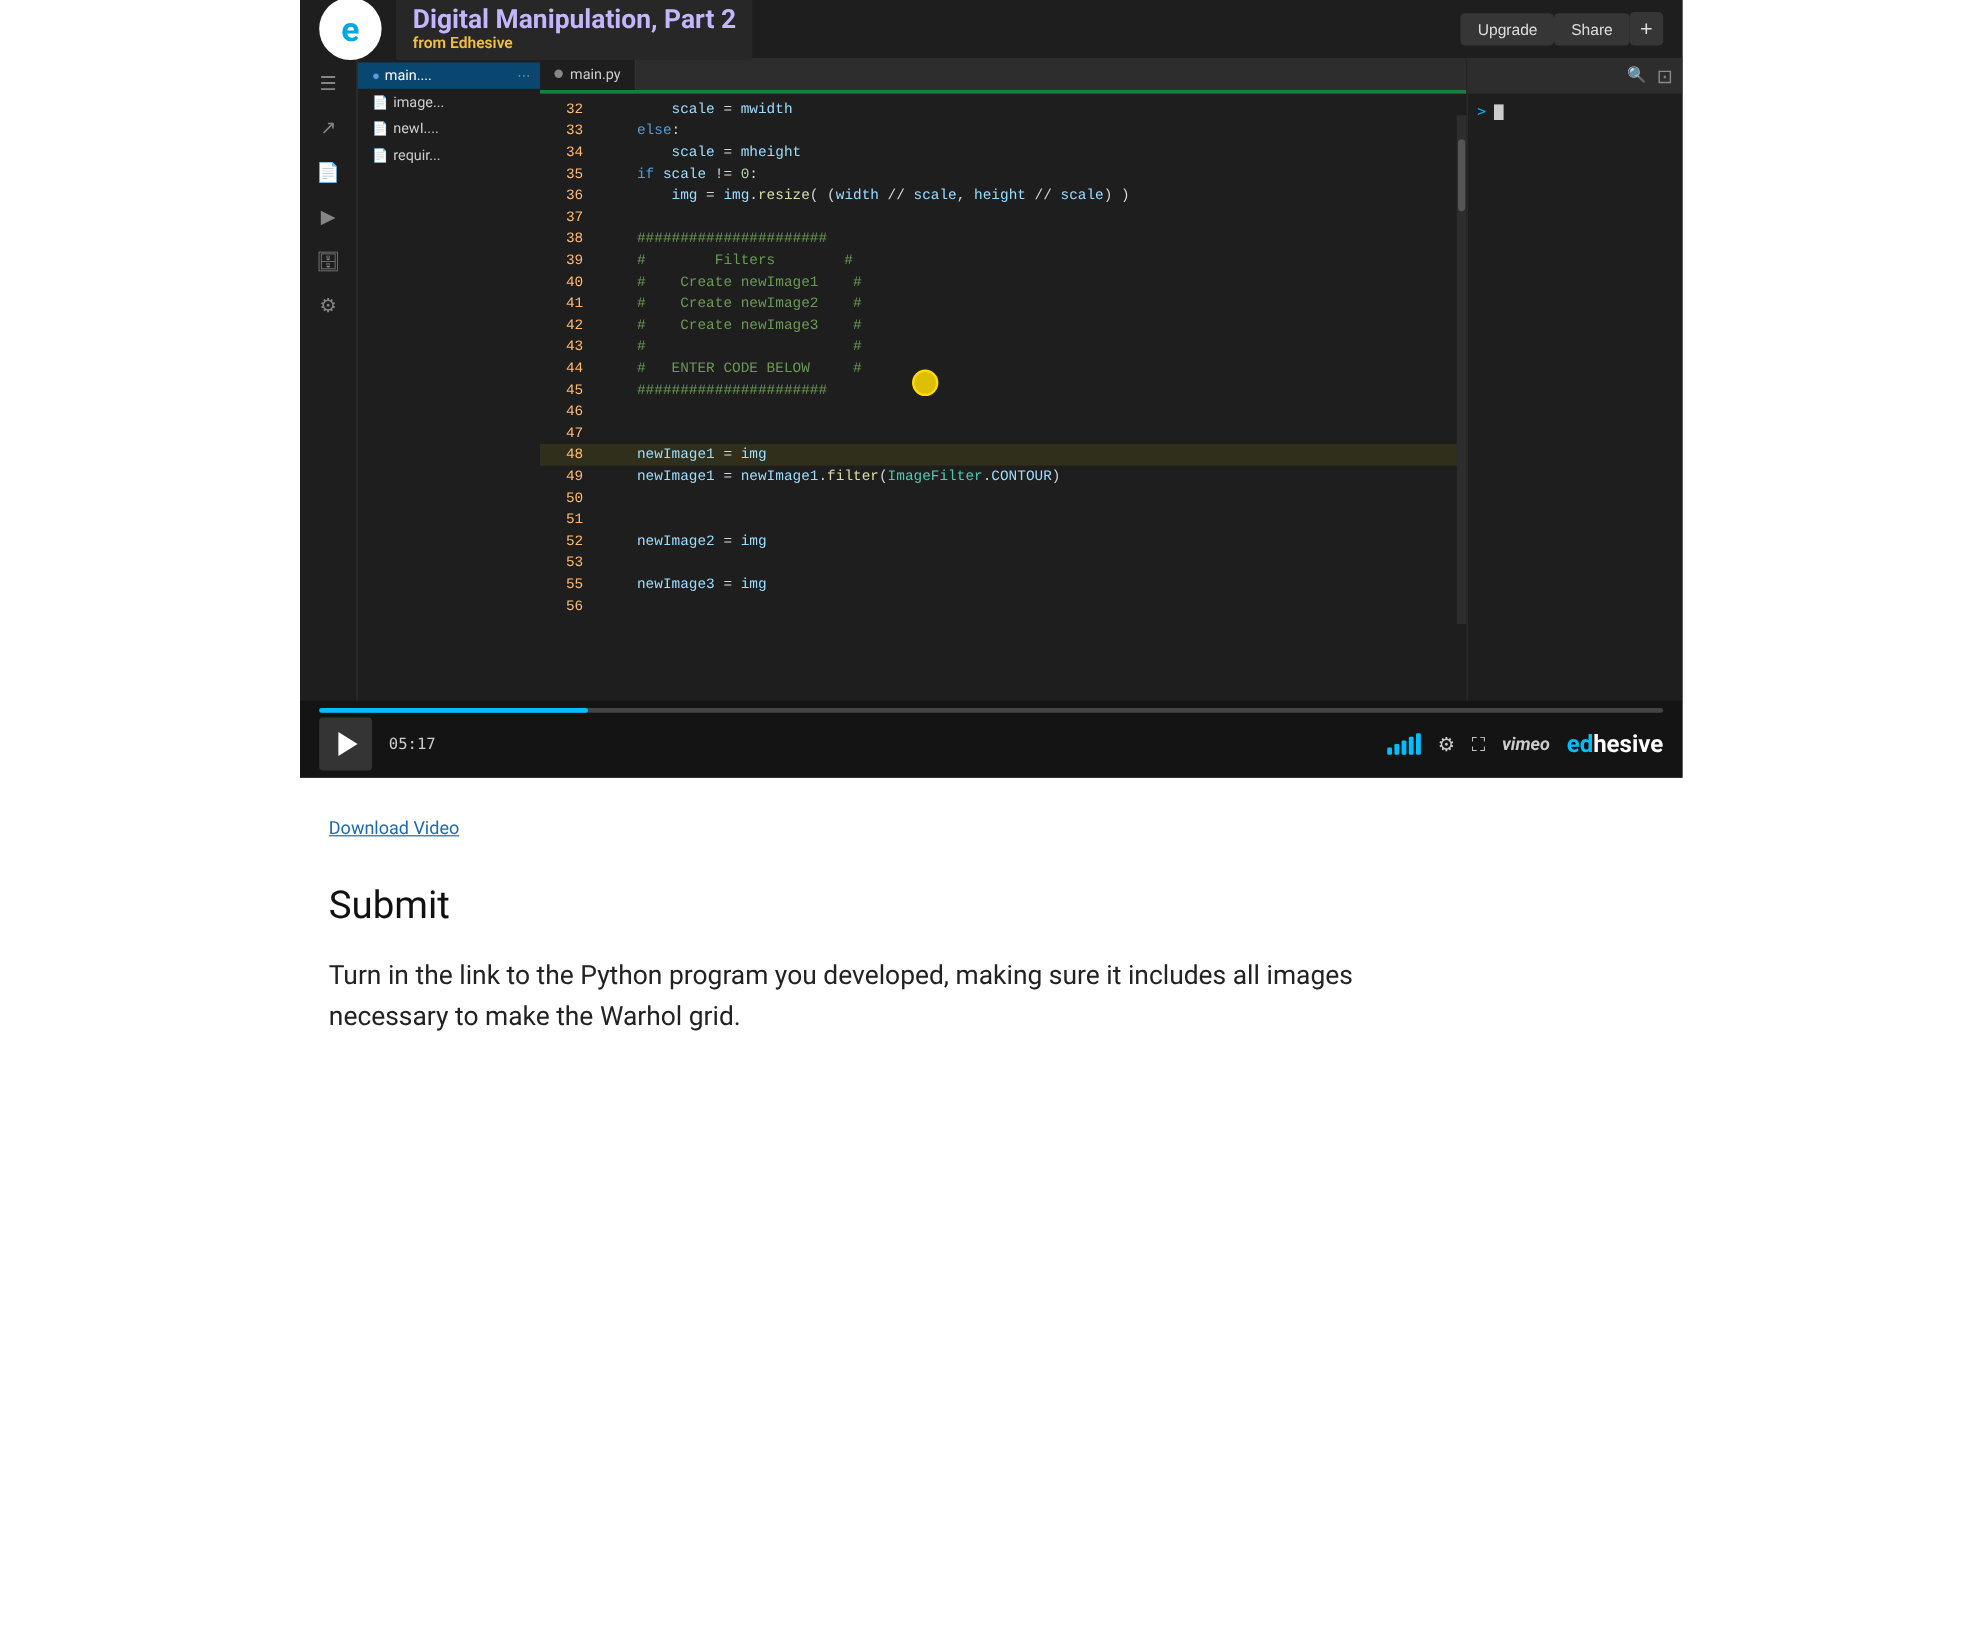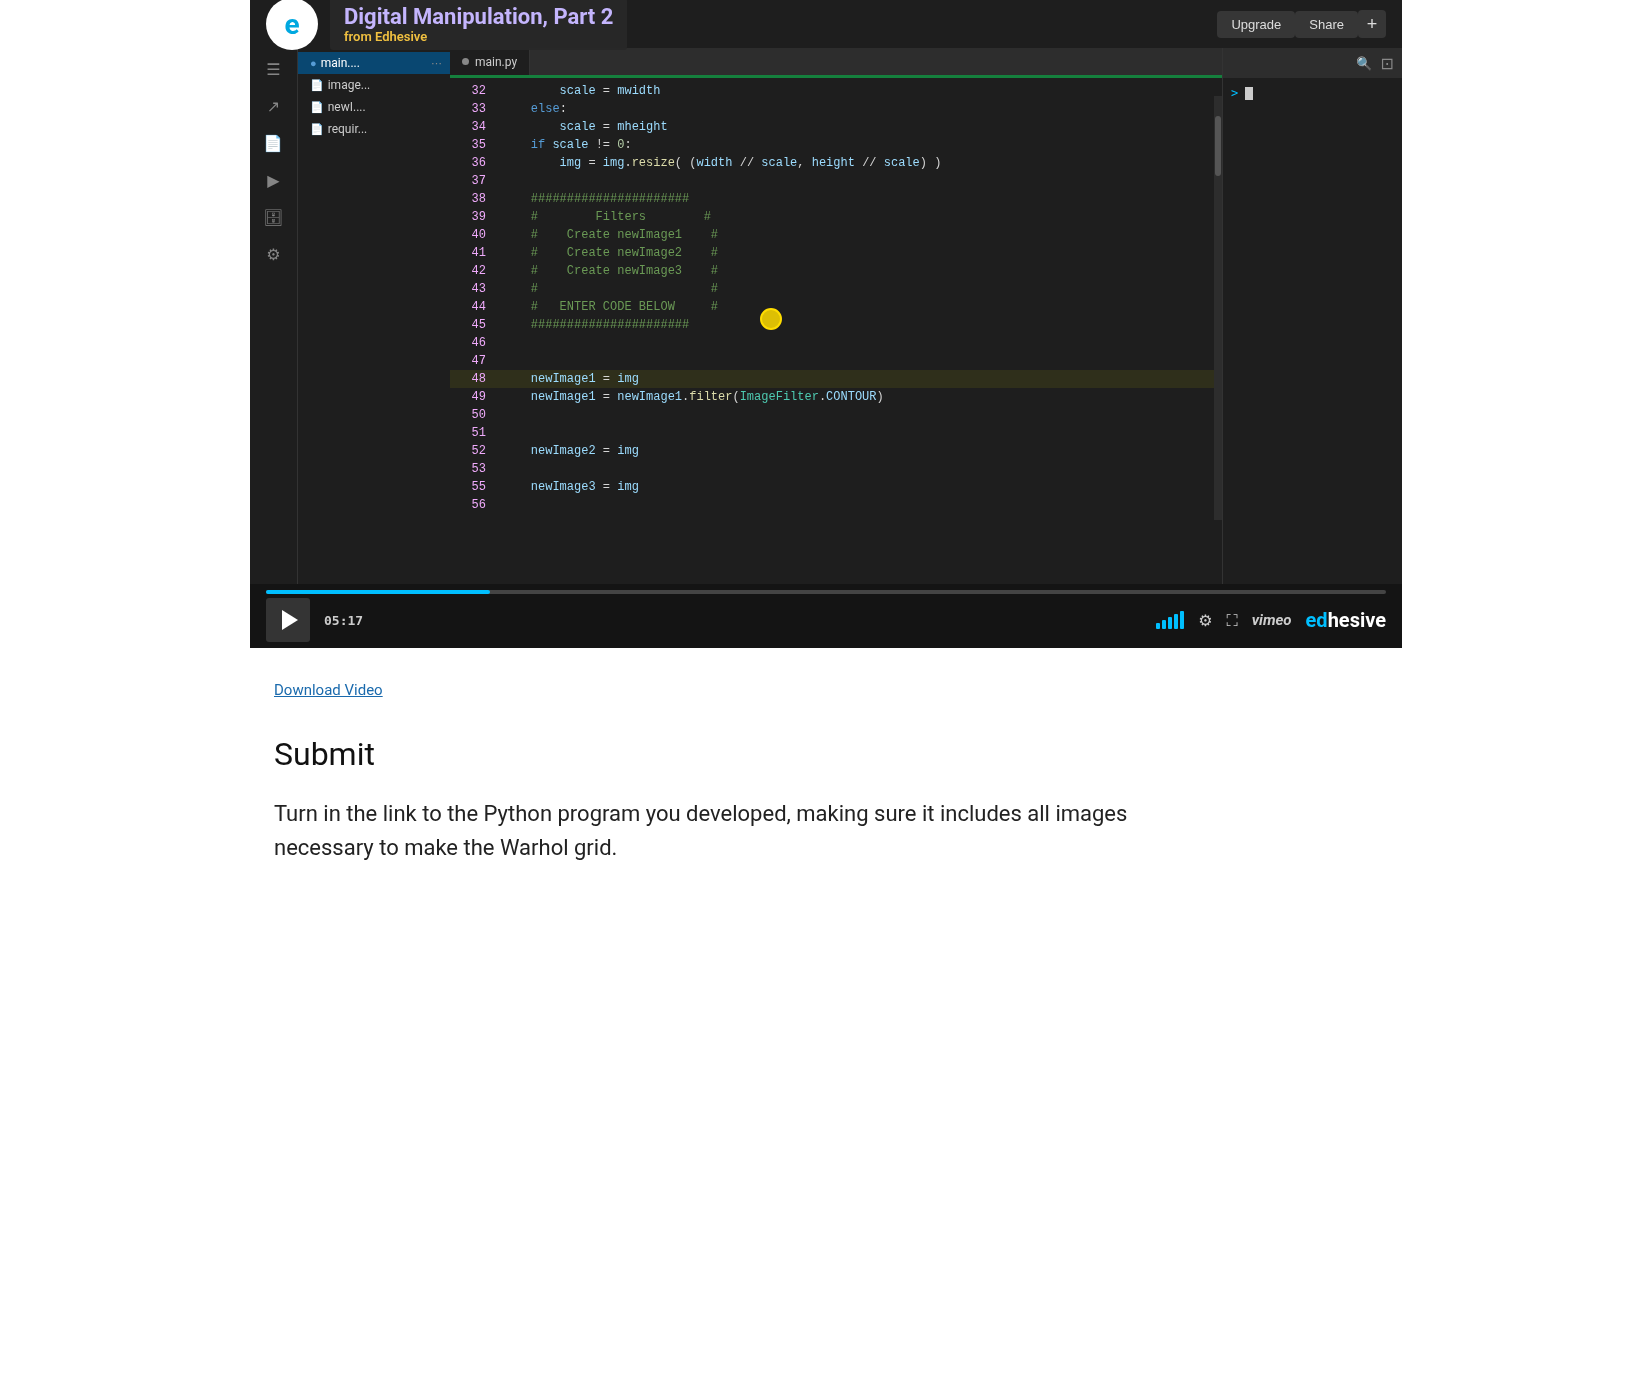--- a/index.html
+++ b/index.html
@@ -215,21 +215,21 @@
     .code-line {
       display: flex;
       padding: 0 8px;
     }
 
     .code-line.highlighted {
       background: rgba(255,255,0,0.08);
     }
 
     .line-num {
-      color: #f0abfc;
+      color: #fdba74;
       width: 28px;
       text-align: right;
       margin-right: 16px;
       flex-shrink: 0;
       user-select: none;
     }
 
     .line-content {
       flex: 1;
       white-space: pre;
@@ -350,21 +350,20 @@
     .controls-row {
       display: flex;
       align-items: center;
       justify-content: space-between;
     }
 
     .controls-left {
       display: flex;
       align-items: center;
       gap: 14px;
-      font-weight: bold;
     }
 
     .play-btn {
       width: 44px;
       height: 44px;
       background: rgba(60,60,60,0.8);
       border: none;
       border-radius: 3px;
       cursor: pointer;
       display: flex;

